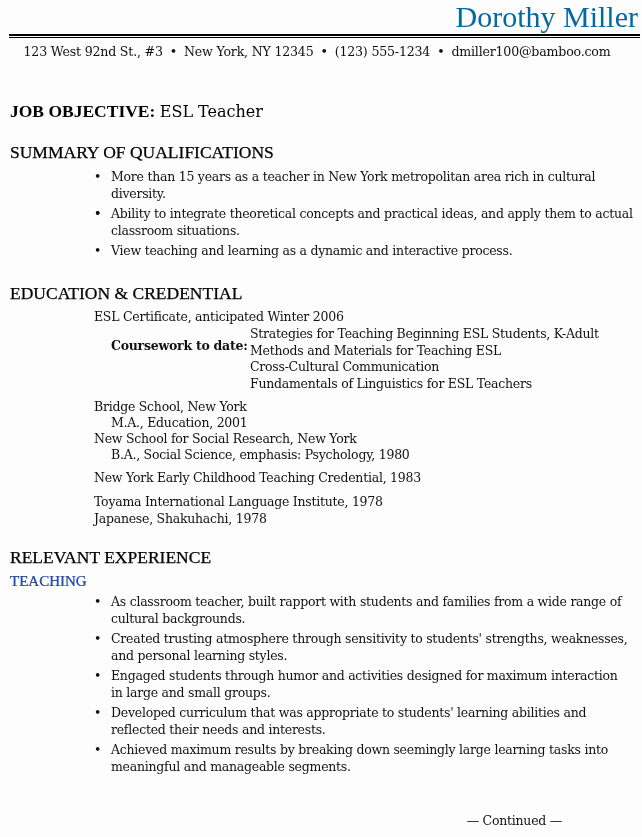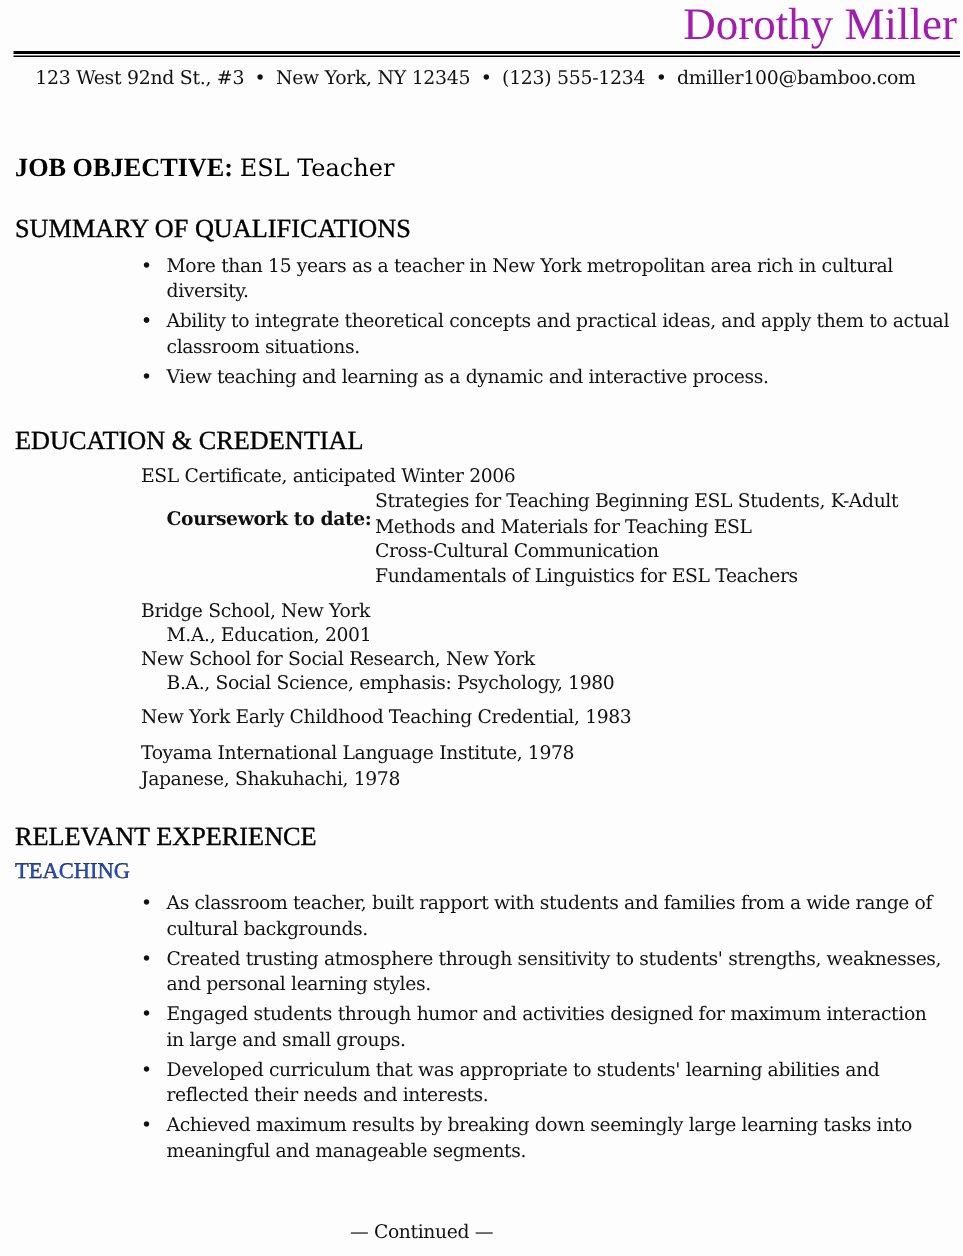--- a/index.html
+++ b/index.html
@@ -16,21 +16,21 @@
     color: #111;
   }
   .abs { position: absolute; white-space: nowrap; }
 
   .name {
     right: 4px;
     top: 2px;
     font-family: "Liberation Serif", serif;
     font-size: 30px;
     line-height: 30px;
-    color: #a21caf;
+    color: #0369a1;
   }
   .rule {
     left: 9px;
     width: 631px;
     top: 34px;
     height: 1px;
     border-top: 2px solid #000;
     border-bottom: 1px solid #000;
   }
   .contact {
@@ -140,13 +140,13 @@
 <div class="abs heading" style="top:547px;">RELEVANT EXPERIENCE</div>
 <div class="abs subheading" style="top:572px;">TEACHING</div>
 <ul class="bullet-list" style="top:594px; width:535px;">
   <li><span class="dot">•</span><span>As classroom teacher, built rapport with students and families from a wide range of cultural backgrounds.</span></li>
   <li><span class="dot">•</span><span>Created trusting atmosphere through sensitivity to students' strengths, weaknesses, and personal learning styles.</span></li>
   <li><span class="dot">•</span><span>Engaged students through humor and activities designed for maximum interaction in large and small groups.</span></li>
   <li><span class="dot">•</span><span>Developed curriculum that was appropriate to students' learning abilities and reflected their needs and interests.</span></li>
   <li><span class="dot">•</span><span>Achieved maximum results by breaking down seemingly large learning tasks into meaningful and manageable segments.</span></li>
 </ul>
 
-<div class="abs body-text" style="left:0; width:562px; text-align:center; top:813px;">— Continued —</div>
+<div class="abs body-text" style="left:0; width:562px; text-align:right; top:813px;">— Continued —</div>
 
 </body></html>

